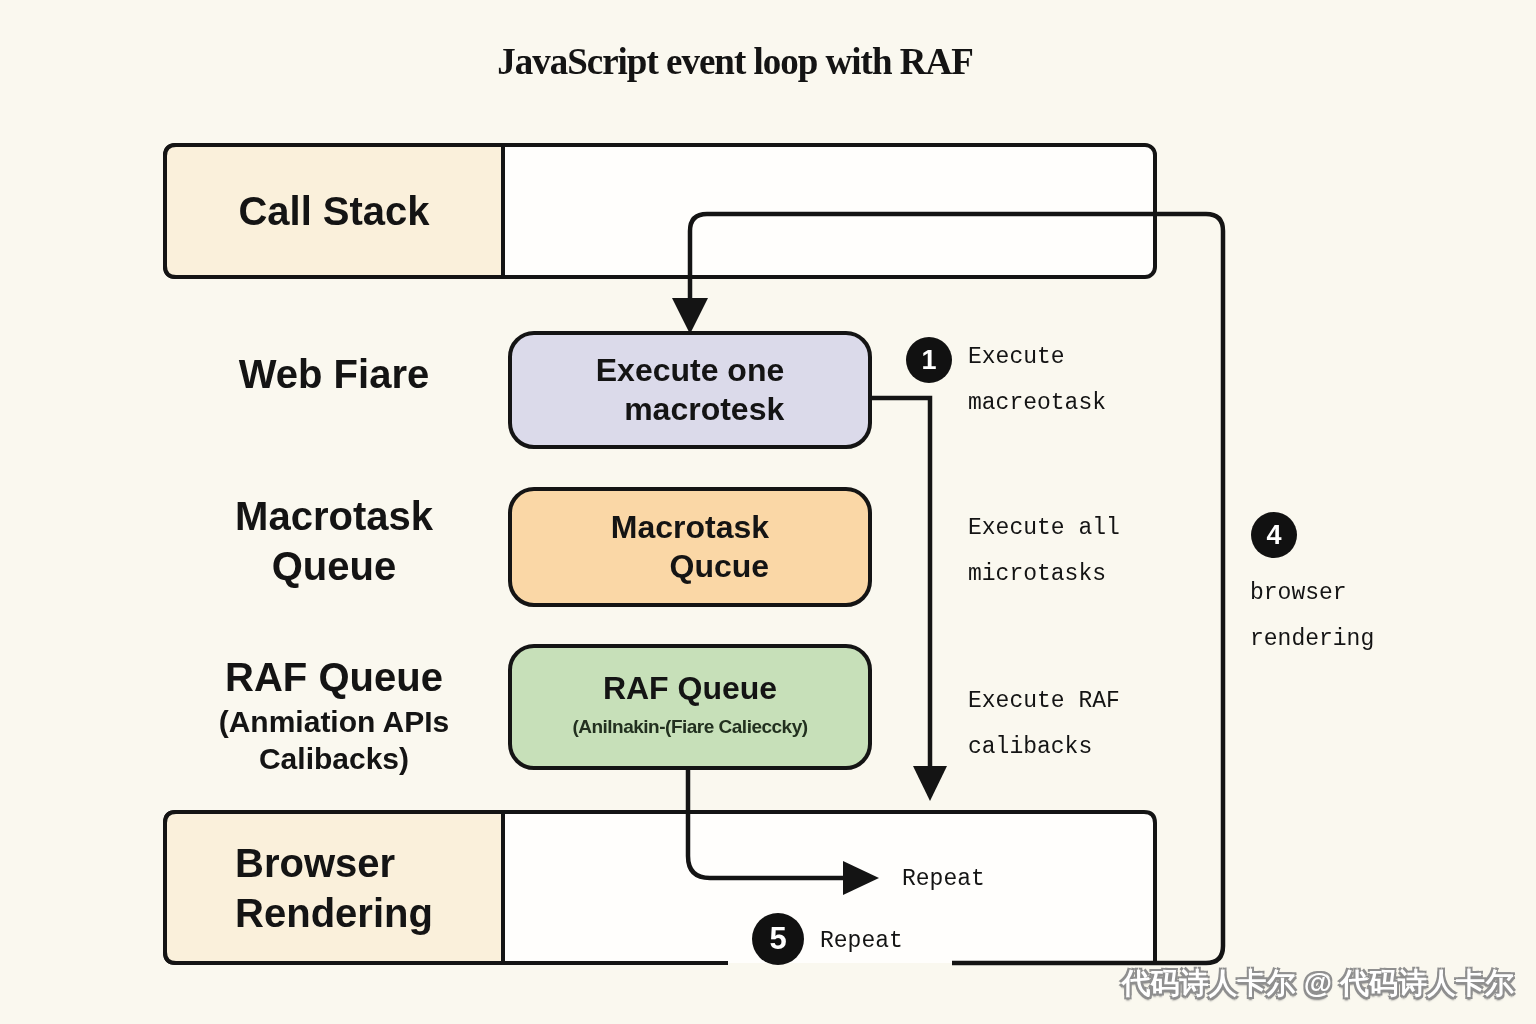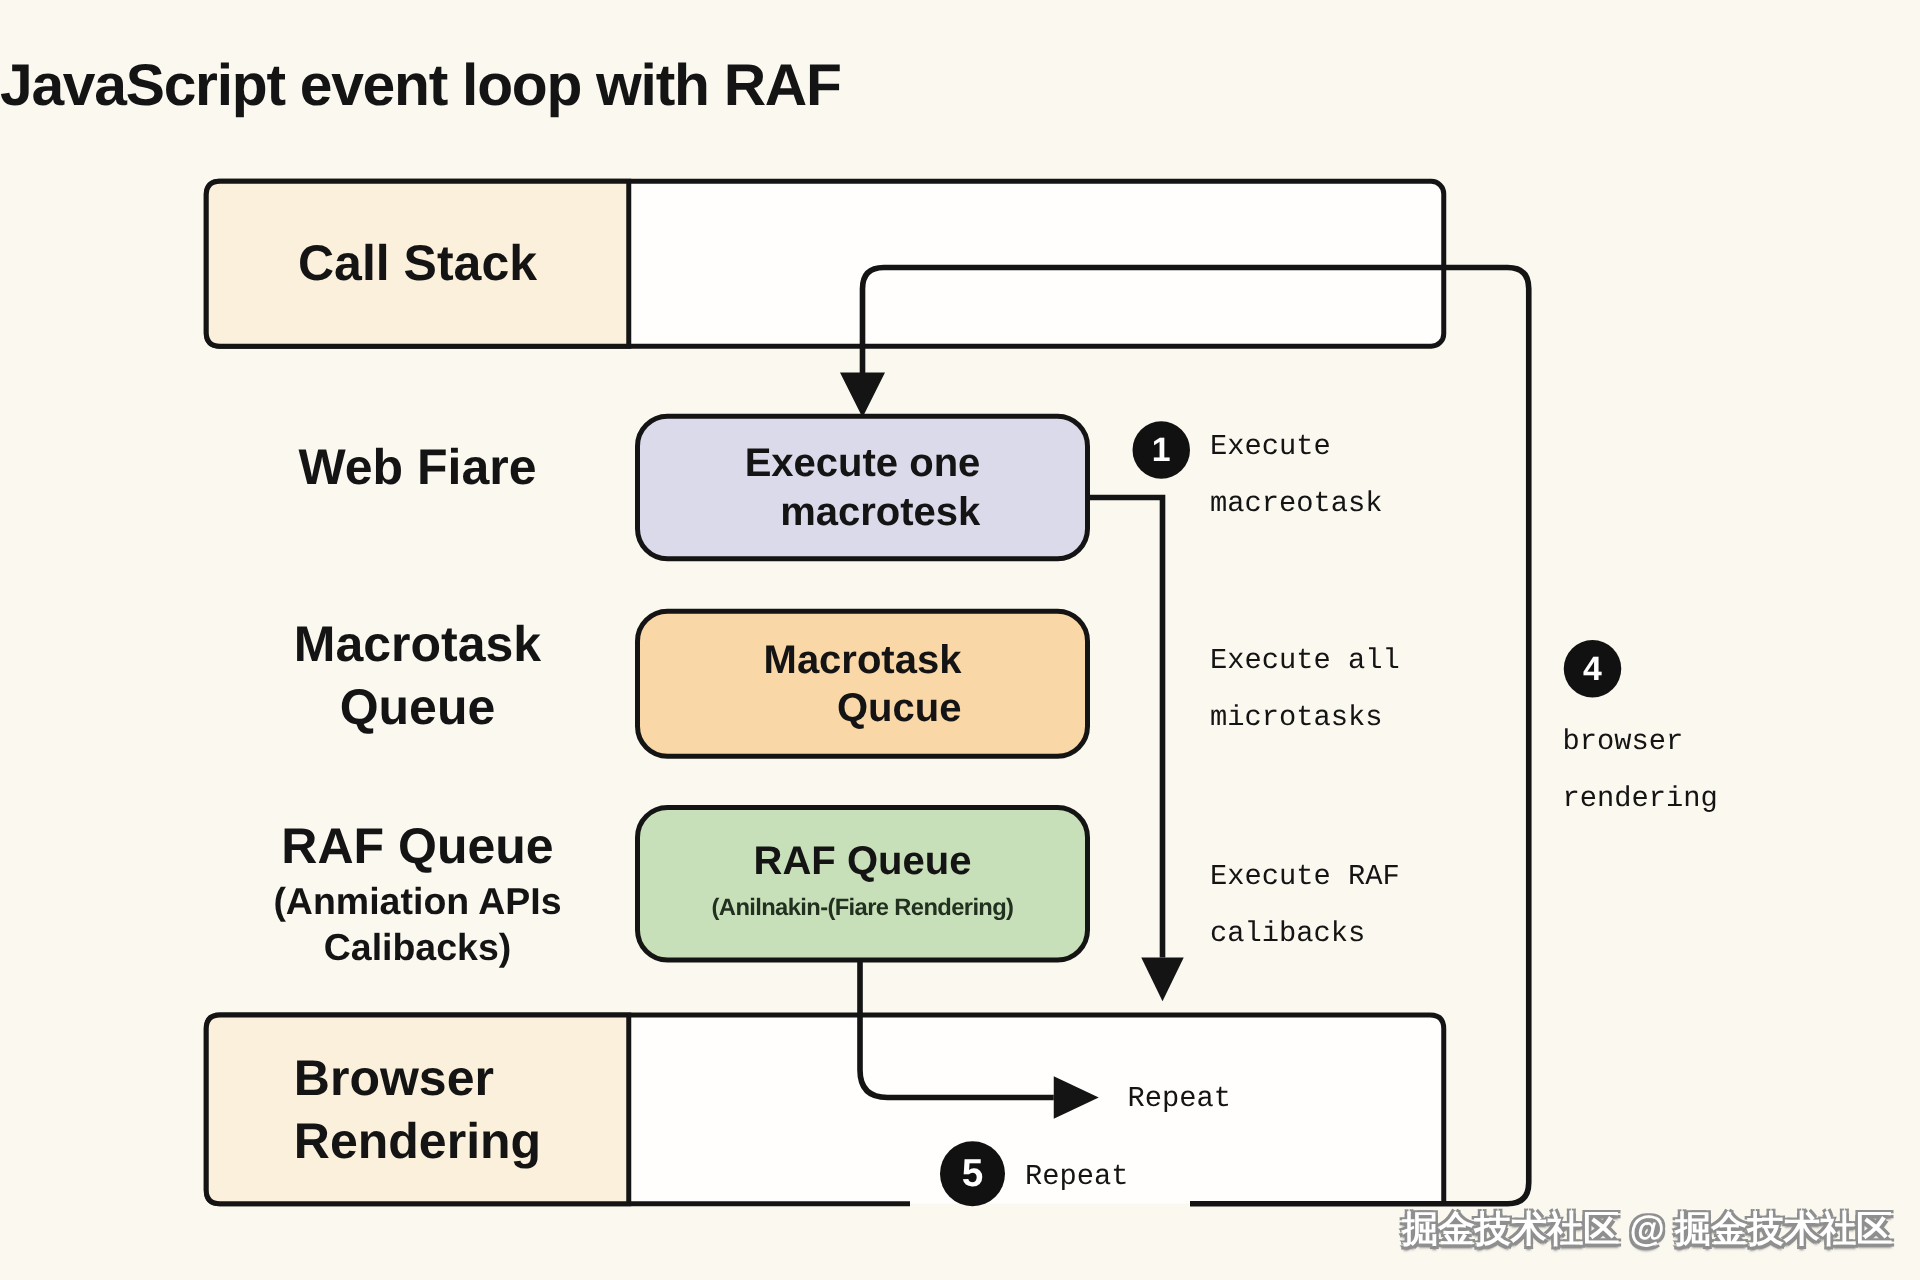--- a/index.html
+++ b/index.html
@@ -5,21 +5,21 @@
   html,body{margin:0;padding:0;}
   body{
     width:1536px;height:1024px;position:relative;overflow:hidden;
     background:#faf8ef;color:#141414;
     font-family:"Liberation Sans","DejaVu Sans",sans-serif;
   }
   .abs{position:absolute;}
   .pre{white-space:pre-line;}
   .center{text-align:center;}
   .flexc{display:flex;align-items:center;justify-content:center;flex-direction:column;}
-  #title{left:0;top:40px;width:1470px;font-size:47px;font-weight:700;text-align:left;letter-spacing:-1px;}
+  #title{left:0;top:40px;width:1470px;font-size:37px;font-weight:700;text-align:center;letter-spacing:-1px;font-family:Liberation Serif, serif;}
   .row-label{left:165px;width:338px;text-align:center;font-weight:700;font-size:40px;}
   .cell-label{left:165px;width:338px;font-weight:700;font-size:40px;line-height:50px;text-align:center;}
   .box-label{left:510px;width:360px;text-align:right;font-weight:700;font-size:32px;line-height:39px;}
   .note{font-size:23px;font-weight:400;line-height:46px;font-family:Liberation Mono, monospace;}
   .ncircle{background:#111;border-radius:50%;color:#fff;font-weight:700;
            display:flex;align-items:center;justify-content:center;}
   #raf-sub-label{font-size:30px;font-weight:600;line-height:37px;}
   #raf-box-sub{font-size:19px;font-weight:700;color:#22301f;margin-top:5px;letter-spacing:-0.5px;}
   #watermark{right:22px;top:964px;font-size:29px;font-weight:700;color:#ffffff;
     text-shadow:-2px -2px 0 #8f8f8f,2px -2px 0 #8f8f8f,-2px 2px 0 #8f8f8f,2px 2px 0 #8f8f8f,0 3px 2px #777;}
@@ -64,21 +64,21 @@
 Calibacks)</div>
 <div class="abs flexc pre" style="left:165px;top:812px;width:338px;height:151px;font-size:40px;font-weight:700;line-height:50px;">Browser
 Rendering</div>
 
 <div class="abs flexc box-label pre" style="top:333px;height:114px;">Execute one
 macrotesk</div>
 <div class="abs flexc box-label pre" style="top:489px;height:116px;">Macrotask
 Qucue</div>
 <div class="abs flexc box-label" style="top:646px;height:122px;line-height:34px;">
   <div>RAF Queue</div>
-  <div id="raf-box-sub">(Anilnakin-(Fiare Rendering)</div>
+  <div id="raf-box-sub">(Anilnakin-(Fiare Calieccky)</div>
 </div>
 
 <div class="abs ncircle" style="left:906px;top:337px;width:46px;height:46px;font-size:27px;">1</div>
 <div class="abs note pre" style="left:968px;top:334px;">Execute
 macreotask</div>
 
 <div class="abs note pre" style="left:968px;top:505px;">Execute all
 microtasks</div>
 
 <div class="abs note pre" style="left:968px;top:678px;">Execute RAF
@@ -86,13 +86,13 @@
 
 <div class="abs ncircle" style="left:1251px;top:512px;width:46px;height:46px;font-size:27px;">4</div>
 <div class="abs note pre" style="left:1250px;top:570px;">browser
 rendering</div>
 
 <div class="abs note" style="left:902px;top:856px;">Repeat</div>
 
 <div class="abs ncircle" style="left:752px;top:913px;width:52px;height:52px;font-size:31px;">5</div>
 <div class="abs note" style="left:820px;top:918px;">Repeat</div>
 
-<div id="watermark" class="abs">掘金技术社区 @ 掘金技术社区</div>
+<div id="watermark" class="abs">代码诗人卡尔 @ 代码诗人卡尔</div>
 
 </body></html>

